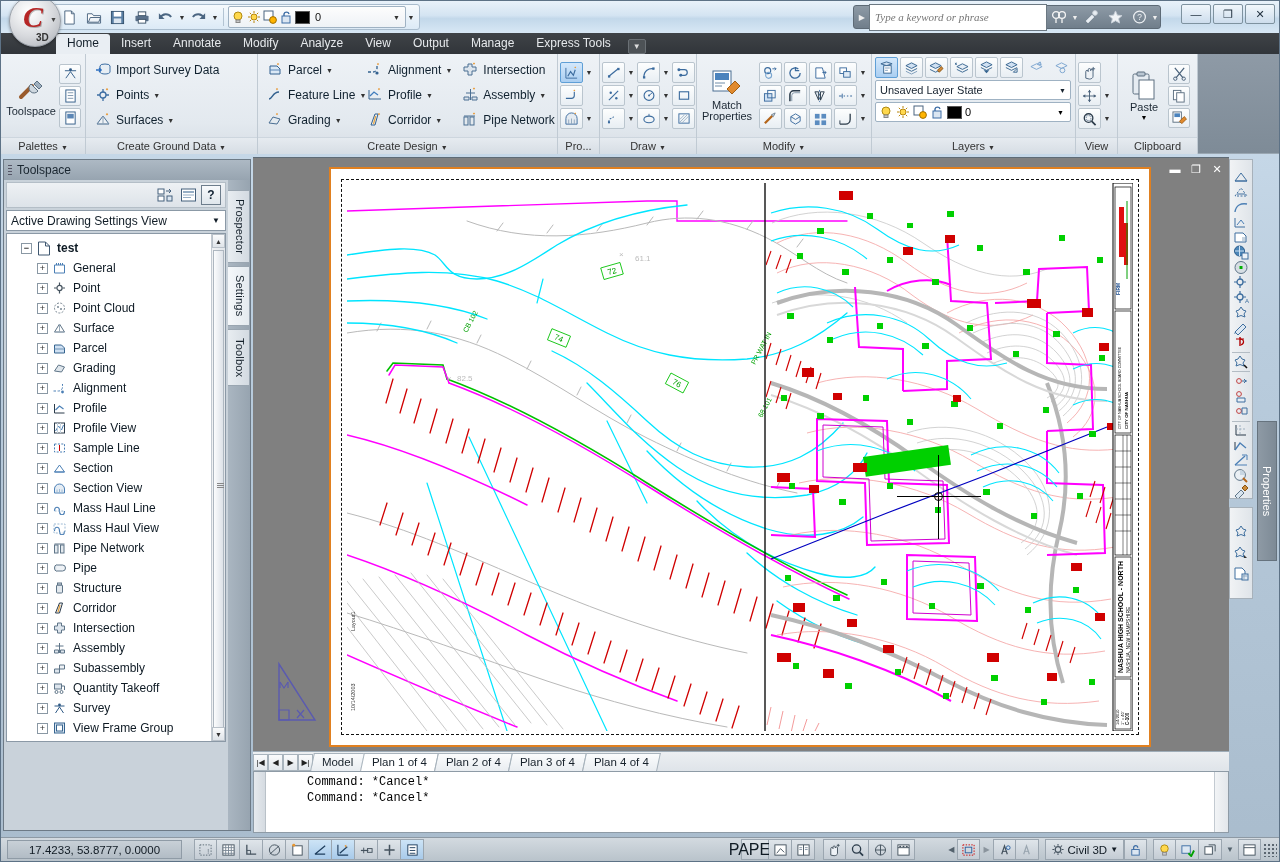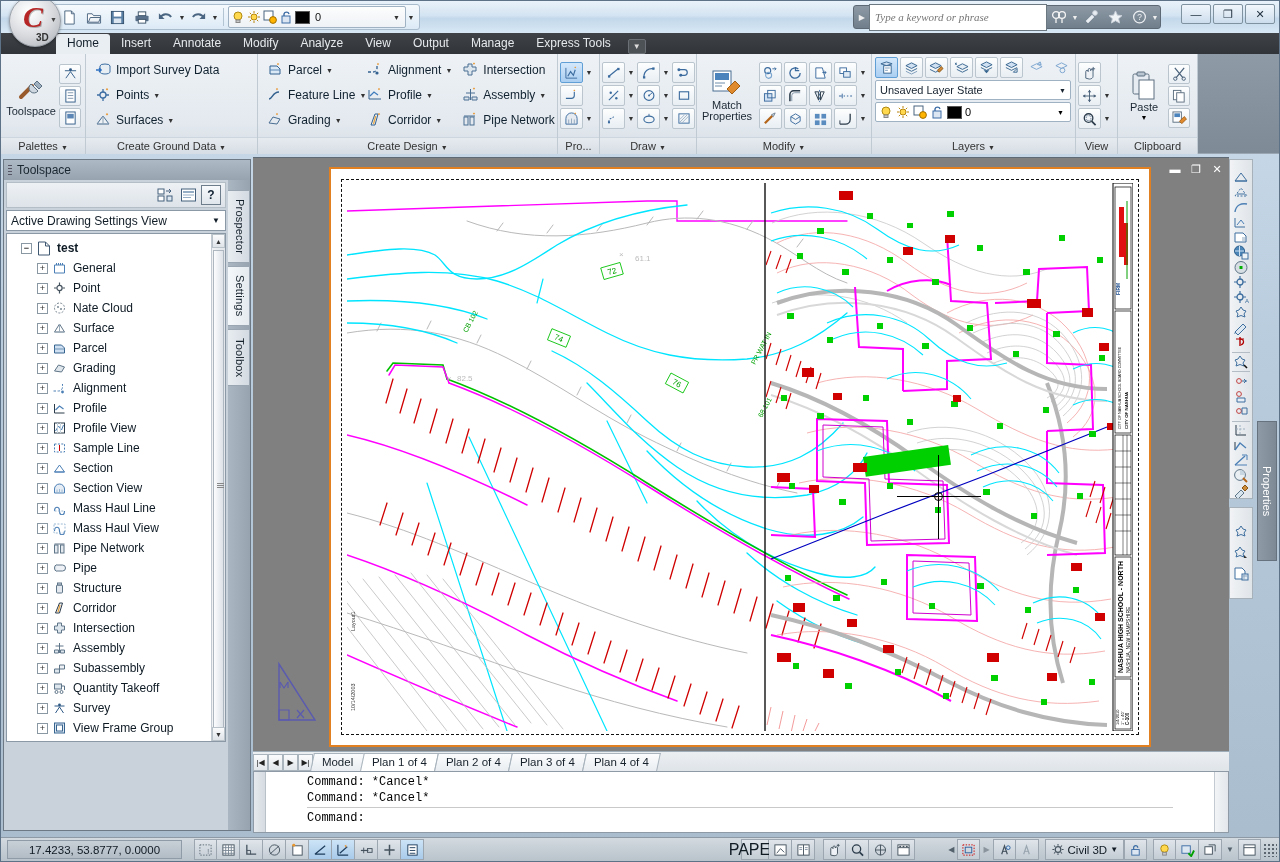--- a/index.html
+++ b/index.html
@@ -1100,21 +1100,21 @@
               </div>
               <div class="tnode child">
                 <span class="exp">+</span>
                 <span class="ti">
                   <svg width="15" height="14" viewBox="0 0 14 14">
                     <circle cx="7" cy="7" r="5" fill="none" stroke="#7a8894" stroke-dasharray="2 1.4"></circle>
                     <circle cx="5.5" cy="6" r="1" fill="#7a8894"></circle>
                     <circle cx="8.5" cy="8" r="1" fill="#7a8894"></circle>
                   </svg>
                 </span>
-                <span>Nate Cloud</span>
+                <span>Point Cloud</span>
               </div>
               <div class="tnode child">
                 <span class="exp">+</span>
                 <span class="ti">
                   <svg width="15" height="14" viewBox="0 0 14 14">
                     <path d="M2 11l5-8 5 8z" fill="none" stroke="#5f7588"></path>
                     <path d="M7 3v8M2 11h10" stroke="#9aabb9"></path>
                   </svg>
                 </span>
                 <span>Surface</span>
@@ -1775,21 +1775,20 @@
     <div class="ltab"><span>Plan 4 of 4</span></div>
   </div>
 
   <div class="cmdline">
     <div class="cmd-grip">
         <div class="dots"></div>
       </div>
     <div class="cmd-text">
       <div class="ln">Command:  *Cancel*</div>
       <div class="ln">Command:  *Cancel*</div>
-      <div class="ln cur">Command:</div>
     </div>
     <div class="cmd-sb"></div>
   </div>
 
   <div class="rbar" style="right: 26px; top: 158px; height: 340px;">
     <div class="hgrip"></div>
     <div class="rbtn">
         <svg width="16" height="15" viewBox="0 0 16 15">
           <path d="M2 11l6-8 6 8z" fill="none" stroke="#3f6f9f"></path>
           <path d="M2 11h12" stroke="#3f6f9f"></path>

